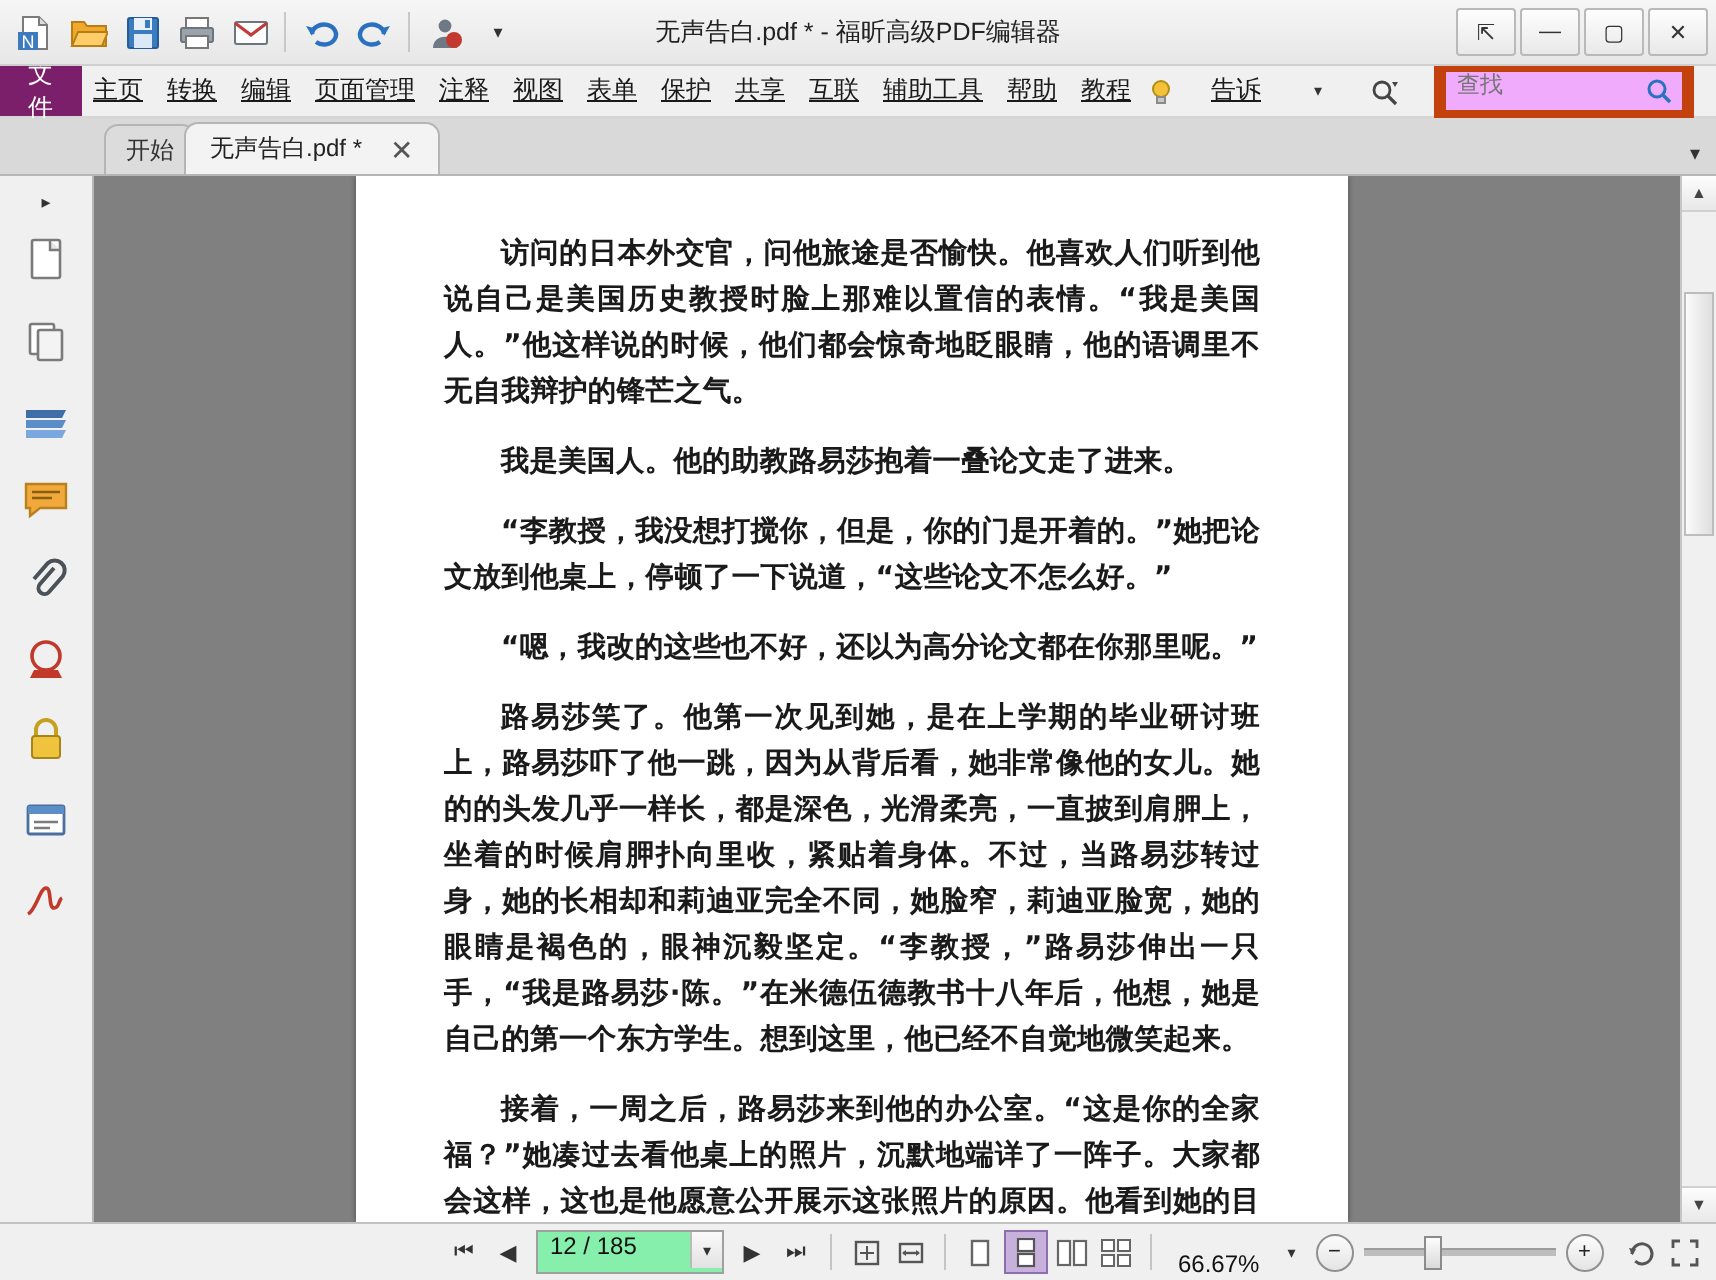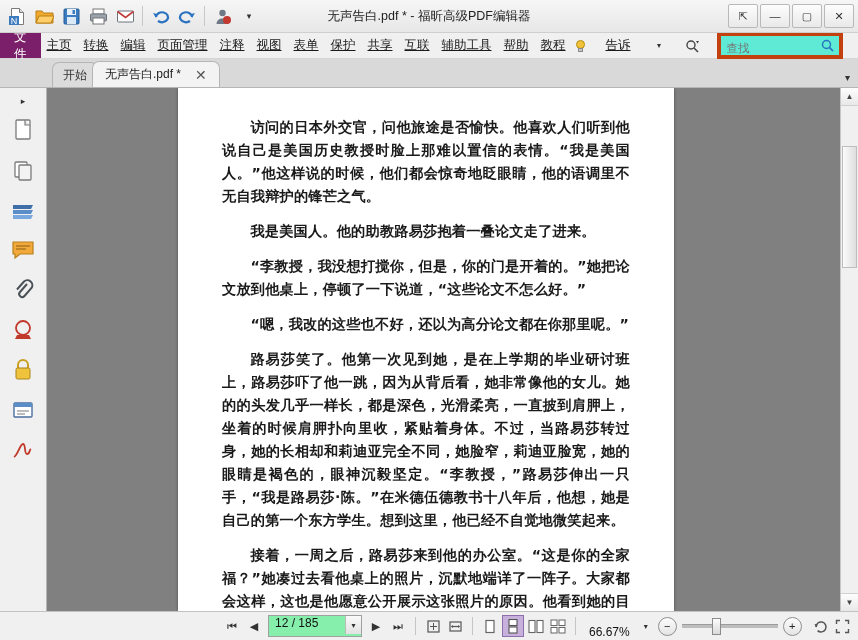--- a/index.html
+++ b/index.html
@@ -111,23 +111,23 @@
   }
   .menu-right {
     margin-left: auto;
     display: flex;
     align-items: center;
     gap: 16px;
     padding-right: 3px;
   }
   .search-box {
     display: flex;
-    align-items: flex-end;
-    border: 4px solid #c2410c;
-    background: #5eead4;
+    align-items: flex-start;
+    border: 6px solid #c2410c;
+    background: #f0abfc;
     height: 19px;
     width: 112px;
     padding: 0 2px 0 4px;
   }
   .search-box input {
     border: 0;
     outline: 0;
     font-size: 11.5px;
     width: 90px;
     font-family: "Liberation Sans", sans-serif;

